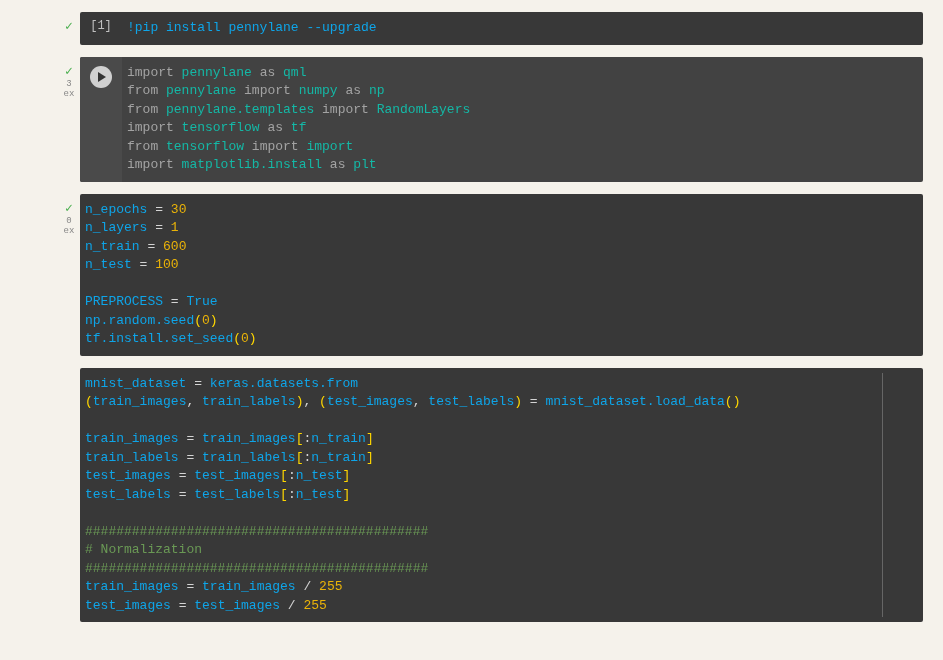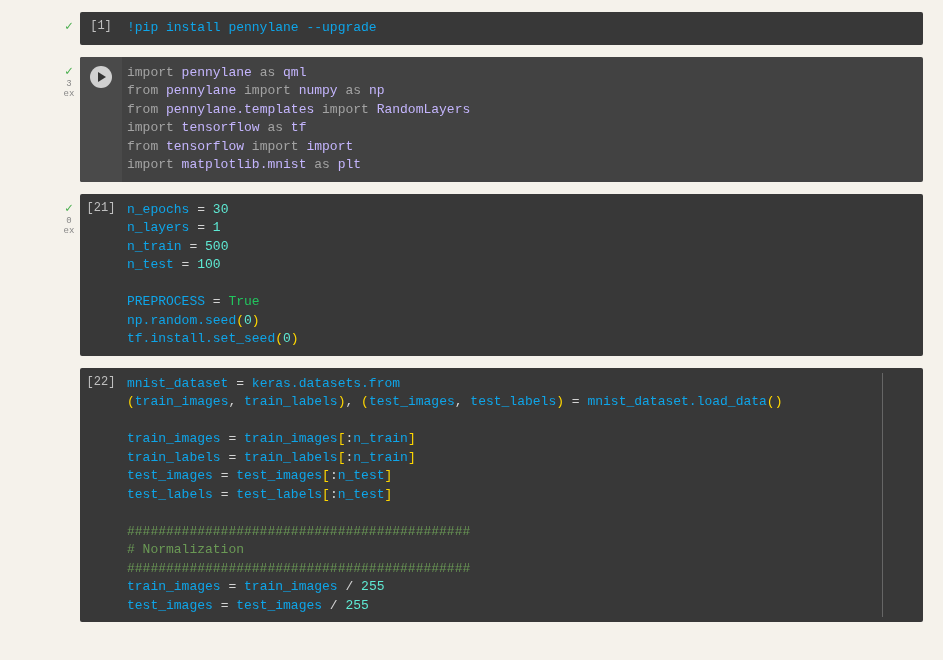--- a/index.html
+++ b/index.html
@@ -90,24 +90,24 @@
     }
     .code-area {
       padding: 7px 10px 7px 5px;
       line-height: 18.5px;
       white-space: pre;
       color: #c8c8c8;
       overflow-x: auto;
       flex: 1;
     }
     .kw { color: #a3a3a3; }
-    .num { color: #5eead4; }
+    .num { color: #eab308; }
     .ident { color: #0ea5e9; }
-    .mod { color: #c4b5fd; }
-    .bool { color: #22c55e; }
+    .mod { color: #14b8a6; }
+    .bool { color: #0ea5e9; }
     .comment { color: #6a9955; }
     .op { color: #d4d4d4; }
     .paren { color: #ffd700; }
     .cell-scroll-ind {
       border-right: 1px solid #666;
       position: absolute;
       right: 40px;
       top: 5px;
       bottom: 5px;
       width: 1px;
@@ -138,49 +138,43 @@
         <div class="exec-area">
           <div class="play-btn">
             <div class="play-triangle"></div>
           </div>
         </div>
         <div class="code-area"><span class="kw">import</span><span class="mod"> pennylane </span><span class="kw">as</span><span class="mod"> qml</span>
 <span class="kw">from</span><span class="mod"> pennylane </span><span class="kw">import</span><span class="mod"> numpy </span><span class="kw">as</span><span class="mod"> np</span>
 <span class="kw">from</span><span class="mod"> pennylane.templates </span><span class="kw">import</span><span class="mod"> RandomLayers</span>
 <span class="kw">import</span><span class="mod"> tensorflow </span><span class="kw">as</span><span class="mod"> tf</span>
 <span class="kw">from</span><span class="mod"> tensorflow </span><span class="kw">import</span><span class="mod"> import</span>
-<span class="kw">import</span><span class="mod"> matplotlib.mnist </span><span class="kw">as</span><span class="mod"> plt</span></div>
+<span class="kw">import</span><span class="mod"> matplotlib.install </span><span class="kw">as</span><span class="mod"> plt</span></div>
       </div>
     </div>
     <div class="cell">
       <div class="gutter">
         <span class="check-icon">✓</span>
       </div>
       <div class="gutter-meta" style="white-space: pre;">0
 ex</div>
       <div class="cell-content">
-        <div class="exec-area">
-          <span>[21]</span>
-        </div>
         <div class="code-area"><span class="ident">n_epochs </span><span class="op">=</span><span class="ident"> </span><span class="num">30</span>
 <span class="ident">n_layers </span><span class="op">=</span><span class="ident"> </span><span class="num">1</span>
-<span class="ident">n_train </span><span class="op">=</span><span class="ident"> </span><span class="num">500</span>
+<span class="ident">n_train </span><span class="op">=</span><span class="ident"> </span><span class="num">600</span>
 <span class="ident">n_test </span><span class="op">=</span><span class="ident"> </span><span class="num">100</span>
 <span class="ident"></span>
 <span class="ident">PREPROCESS </span><span class="op">=</span><span class="ident"> </span><span class="bool">True</span>
 <span class="ident">np.random.seed</span><span class="paren">(</span><span class="num">0</span><span class="paren">)</span>
 <span class="ident">tf.install.set_seed</span><span class="paren">(</span><span class="num">0</span><span class="paren">)</span></div>
       </div>
     </div>
     <div class="cell">
       <div class="cell-scroll-ind"></div>
       <div class="cell-content">
-        <div class="exec-area">
-          <span>[22]</span>
-        </div>
         <div class="code-area"><span class="ident">mnist_dataset </span><span class="op">=</span><span class="ident"> keras.datasets.from</span>
 <span class="paren">(</span><span class="ident">train_images</span><span class="op">,</span><span class="ident"> train_labels</span><span class="paren">)</span><span class="op">,</span><span class="ident"> </span><span class="paren">(</span><span class="ident">test_images</span><span class="op">,</span><span class="ident"> test_labels</span><span class="paren">)</span><span class="ident"> </span><span class="op">=</span><span class="ident"> mnist_dataset.load_data</span><span class="paren">(</span><span class="paren">)</span>
 <span class="ident"></span>
 <span class="ident">train_images </span><span class="op">=</span><span class="ident"> train_images</span><span class="paren">[</span><span class="op">:</span><span class="ident">n_train</span><span class="paren">]</span>
 <span class="ident">train_labels </span><span class="op">=</span><span class="ident"> train_labels</span><span class="paren">[</span><span class="op">:</span><span class="ident">n_train</span><span class="paren">]</span>
 <span class="ident">test_images </span><span class="op">=</span><span class="ident"> test_images</span><span class="paren">[</span><span class="op">:</span><span class="ident">n_test</span><span class="paren">]</span>
 <span class="ident">test_labels </span><span class="op">=</span><span class="ident"> test_labels</span><span class="paren">[</span><span class="op">:</span><span class="ident">n_test</span><span class="paren">]</span>
 <span class="ident"></span>
 <span class="comment">############################################</span>
 <span class="comment"># Normalization</span>

